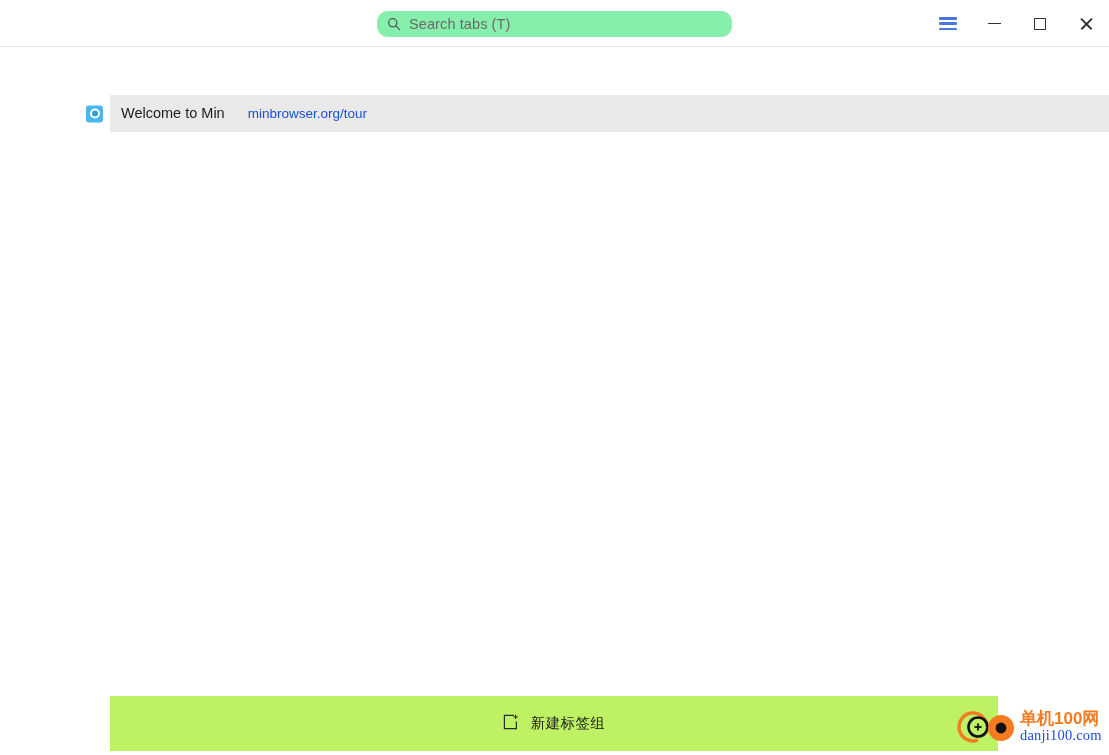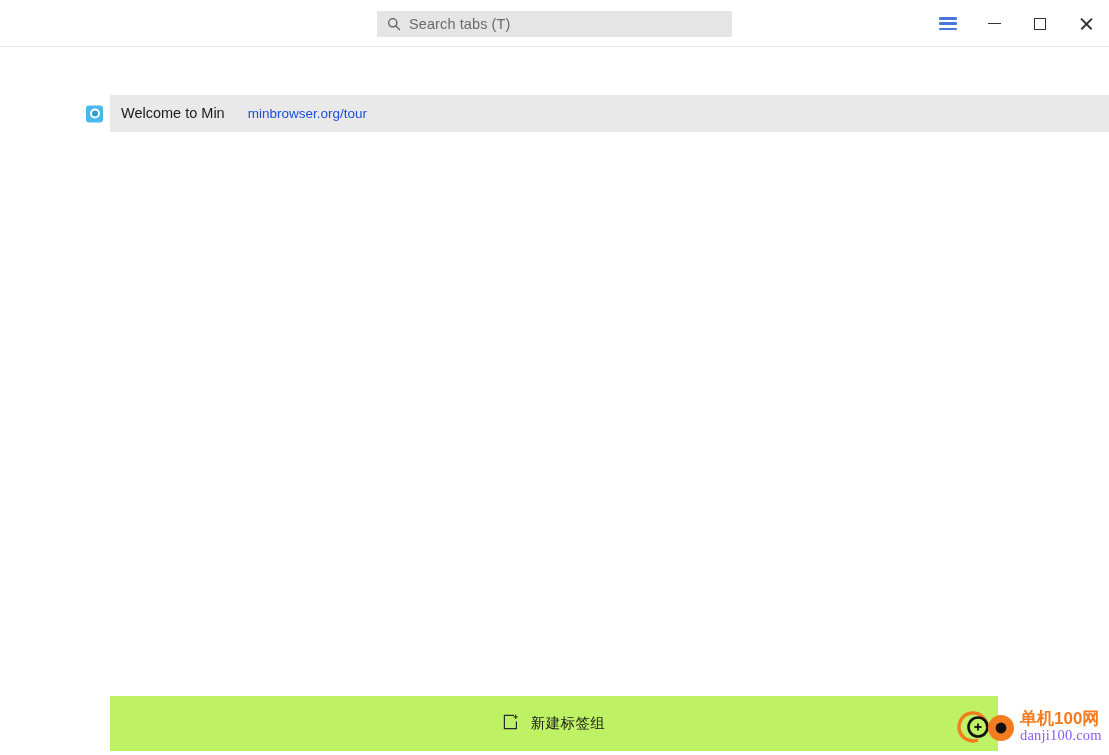--- a/index.html
+++ b/index.html
@@ -29,22 +29,22 @@
     background: #ffffff;
     border-bottom: 1px solid #e6e6e6;
   }
 
   .search-box {
     position: absolute;
     left: 377px;
     top: 11px;
     width: 355px;
     height: 26px;
-    background: #e5e5e5;
-    border-radius: 0;
+    background: #86efac;
+    border-radius: 11px;
     display: flex;
     align-items: center;
     padding-left: 10px;
   }
   .search-box .search-icon {
     width: 14px; height: 14px;
     display: inline-flex;
     align-items: center; justify-content: center;
     flex: 0 0 auto;
   }
@@ -256,21 +256,21 @@
     margin-left: 1px;
   }
   .wm-line1 {
     font-size: 17px;
     color: #f47b20;
     font-weight: 700;
     letter-spacing: 0px;
   }
   .wm-line2 {
     font-size: 14.5px;
-    color: #8b5cf6;
+    color: #1d4ed8;
     font-family: "Liberation Serif", "DejaVu Serif", serif;
     letter-spacing: 0.2px;
   }
 </style>
 </head>
 <body>
 
 <div id="app">
 
   <div class="titlebar">

